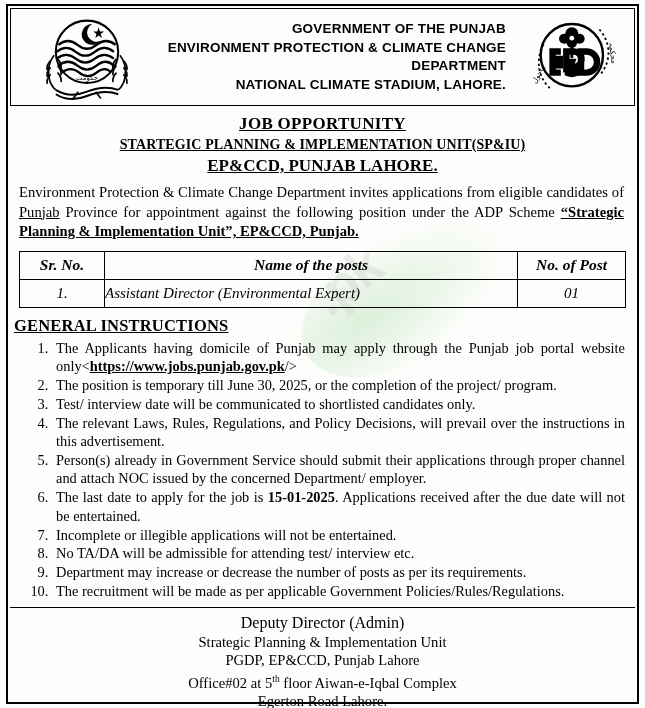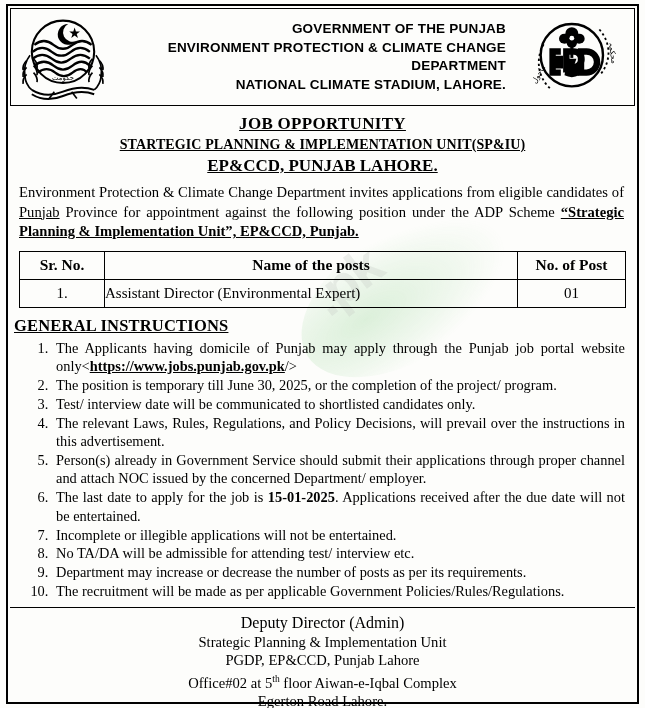--- a/index.html
+++ b/index.html
@@ -85,21 +85,21 @@
     display: flex;
     align-items: center;
     box-sizing: border-box;
     background: transparent;
   }
   .emblem-left {
     width: 128px;
     flex: 0 0 128px;
     display: flex;
     align-items: center;
-    justify-content: flex-start;
+    justify-content: flex-end;
   }
   .header-titles {
     flex: 1 1 auto;
     text-align: right;
     font-family: "Liberation Sans", sans-serif;
     font-weight: bold;
     font-size: 13.5px;
     line-height: 18.5px;
     letter-spacing: .2px;
   }
@@ -150,20 +150,21 @@
     margin: 9px 13px 0 13px;
     border-collapse: collapse;
     width: calc(100% - 26px);
     table-layout: fixed;
   }
   .posts-table th, .posts-table td {
     border: 1.6px solid #000;
     padding: 0;
     height: 27px;
     font-size: 15px;
+    font-style: italic;
   }
   .posts-table th {
     font-weight: bold;
     text-align: center;
     font-size: 15.5px;
   }
   .col-sr { width: 84px; }
   .col-no { width: 107px; }
   .cell-center { text-align: center; }
   .cell-name { text-align: left; padding-left: 14px; margin-left: 40px; }

